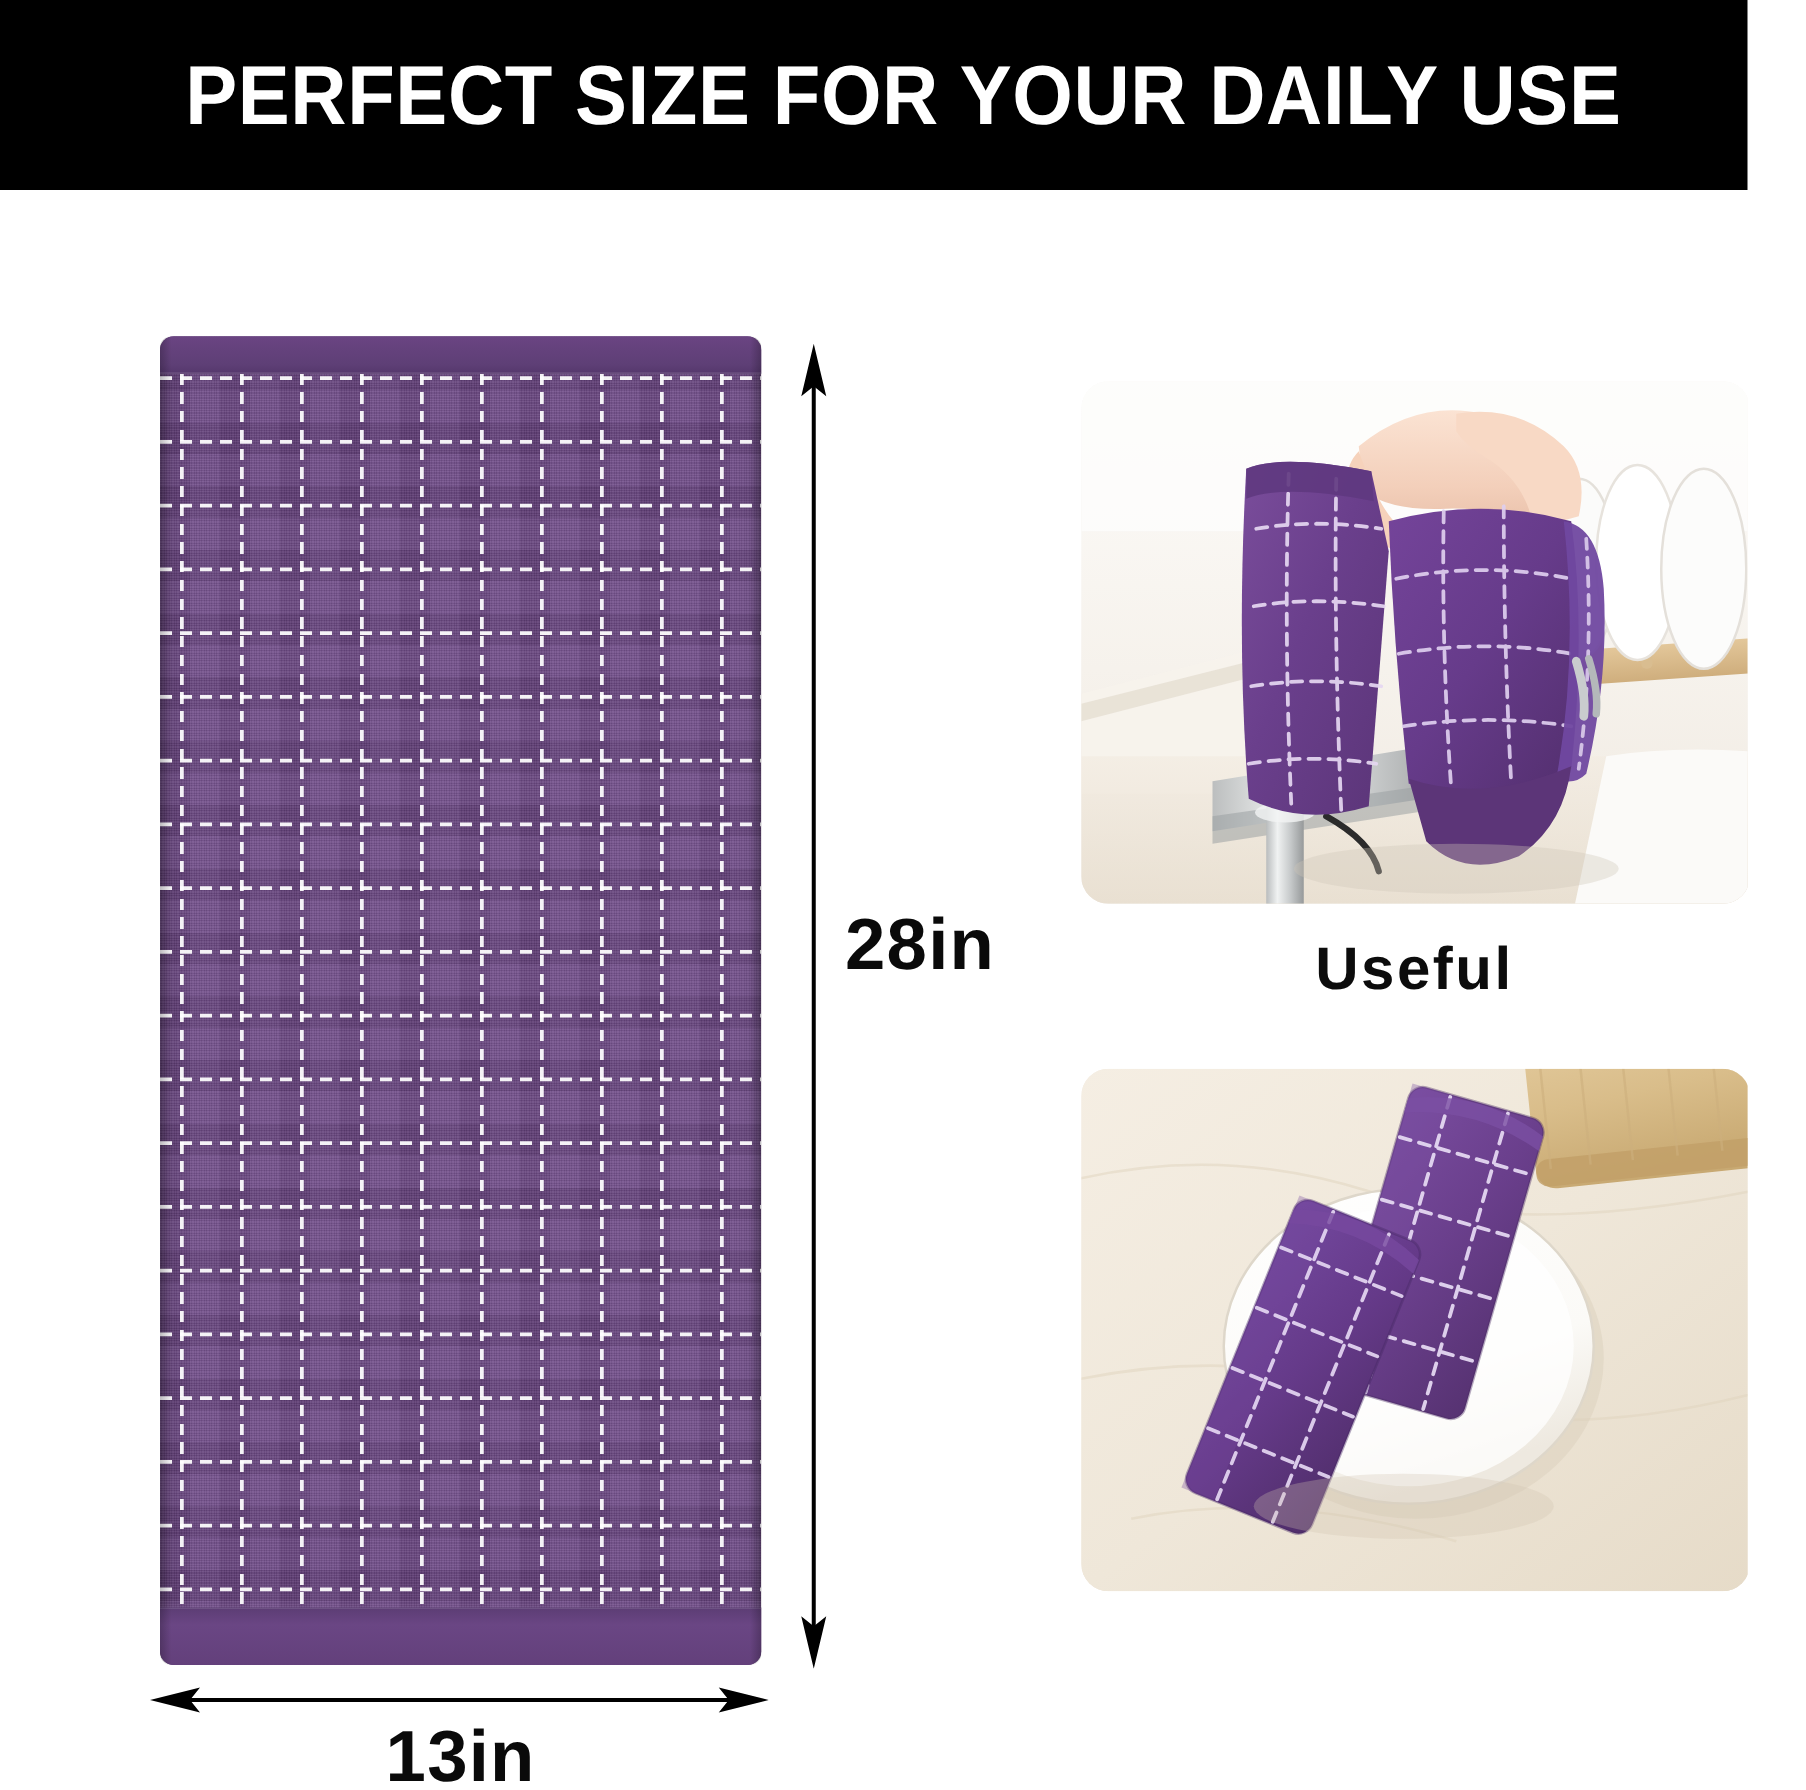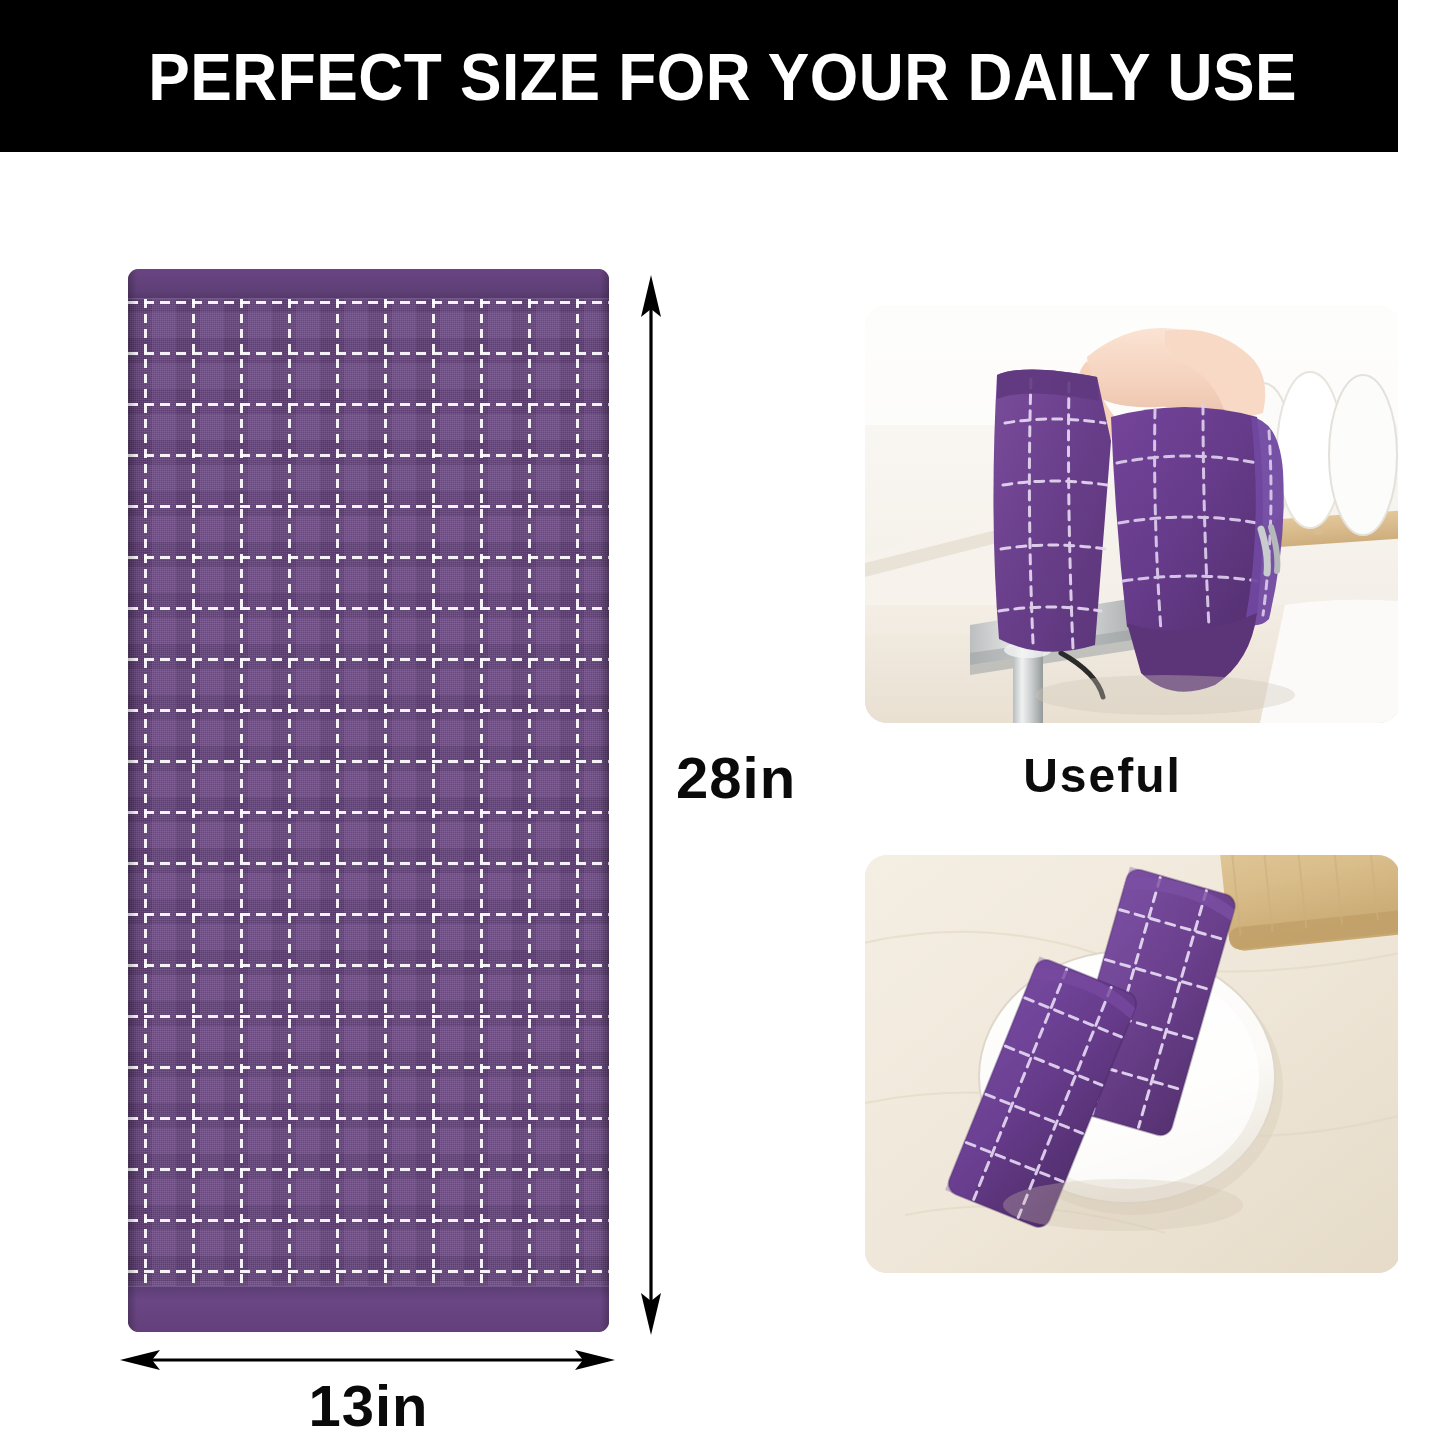--- a/index.html
+++ b/index.html
@@ -135,21 +135,21 @@
   #dim-horizontal {
     position: absolute;
     left: 120px;
     top: 1345px;
     width: 495px;
     height: 30px;
   }
   #dim-vertical-label {
     position: absolute;
     left: 676px;
-    top: 744px;
+    top: 722px;
     font-size: 58px;
     font-weight: bold;
     color: #0a0a0a;
     letter-spacing: 1px;
     white-space: nowrap;
   }
   #dim-horizontal-label {
     position: absolute;
     left: 128px;
     top: 1372px;
@@ -175,21 +175,21 @@
     height: 418px;
   }
   #photo-card-beautiful {
     left: 865px;
     top: 855px;
     width: 535px;
     height: 418px;
   }
   .photo-caption {
     position: absolute;
-    left: 835px;
+    left: 864px;
     width: 535px;
     text-align: center;
     font-size: 48px;
     font-weight: bold;
     color: #0c0c0c;
     letter-spacing: 2px;
     white-space: nowrap;
   }
   #caption-useful { top: 748px; }
   #caption-beautiful { top: 1298px; }

